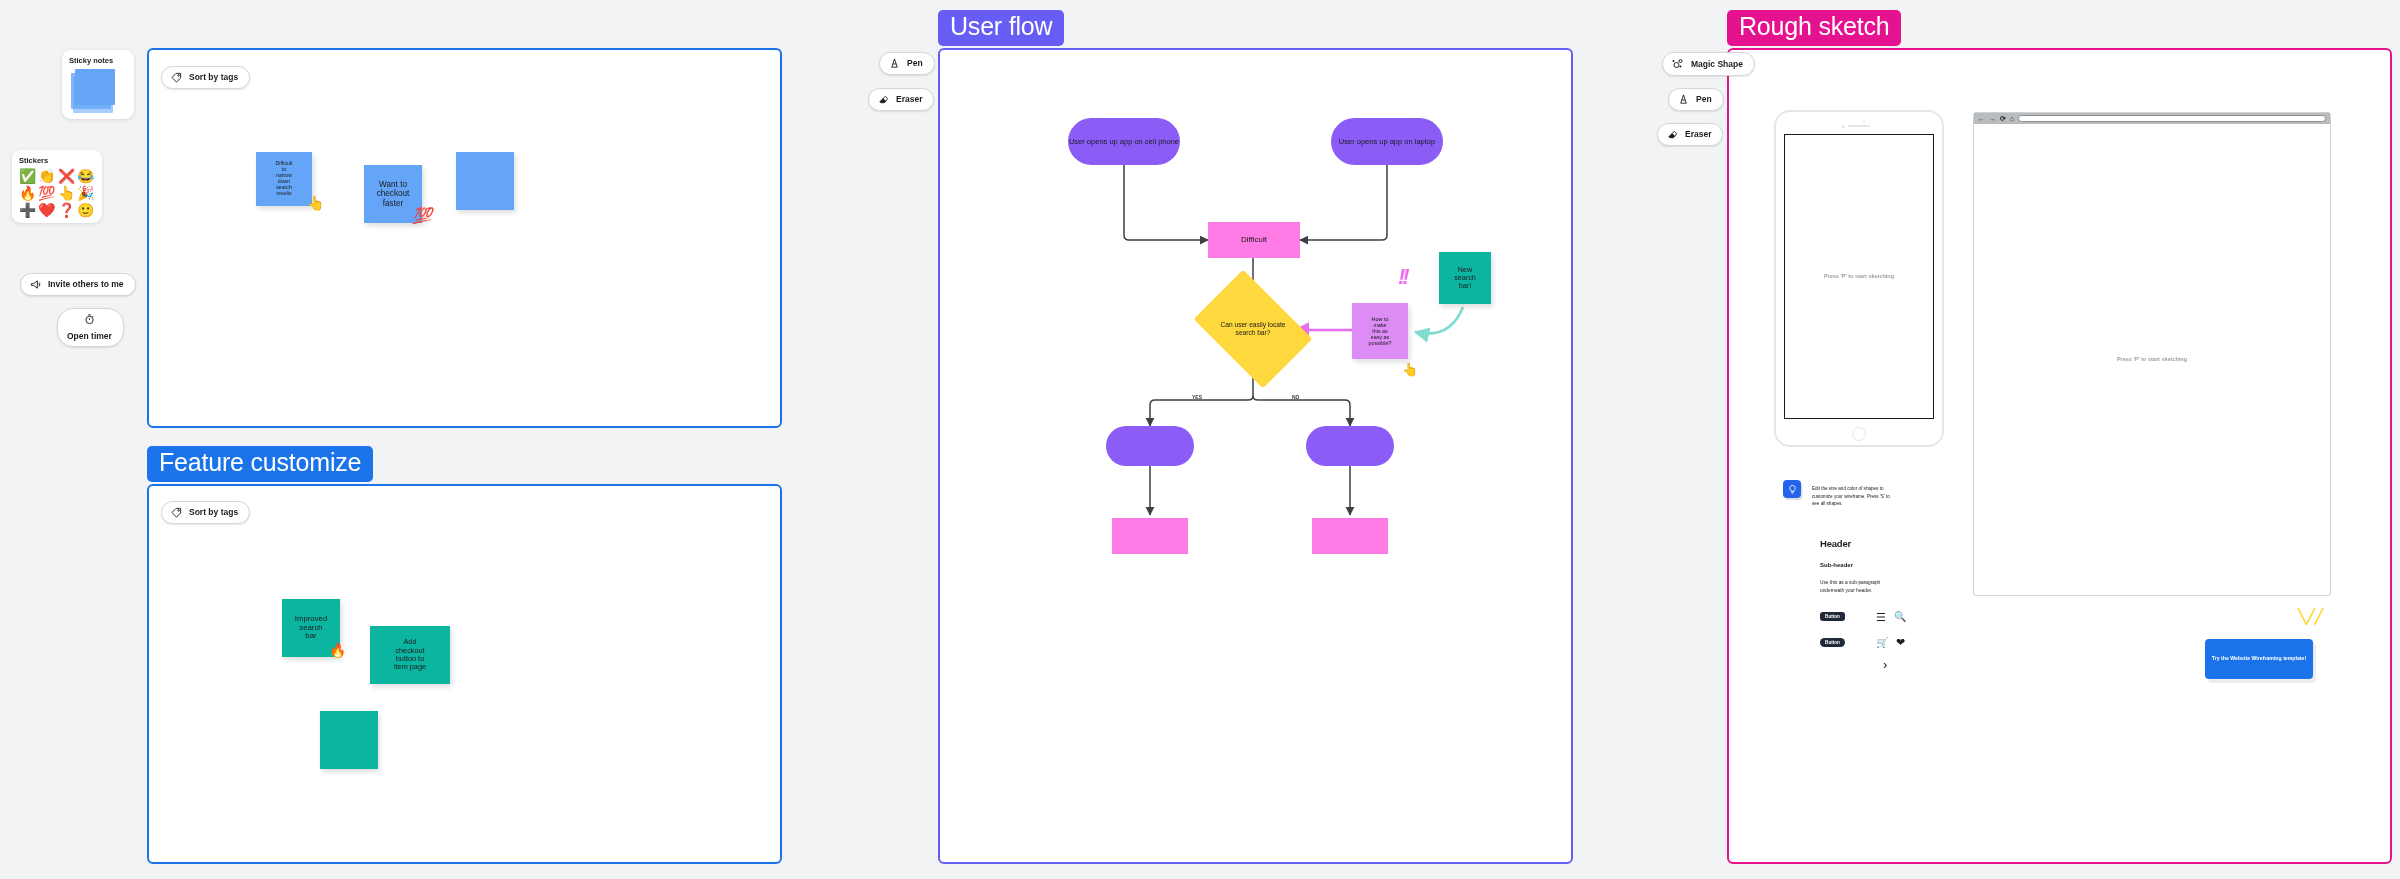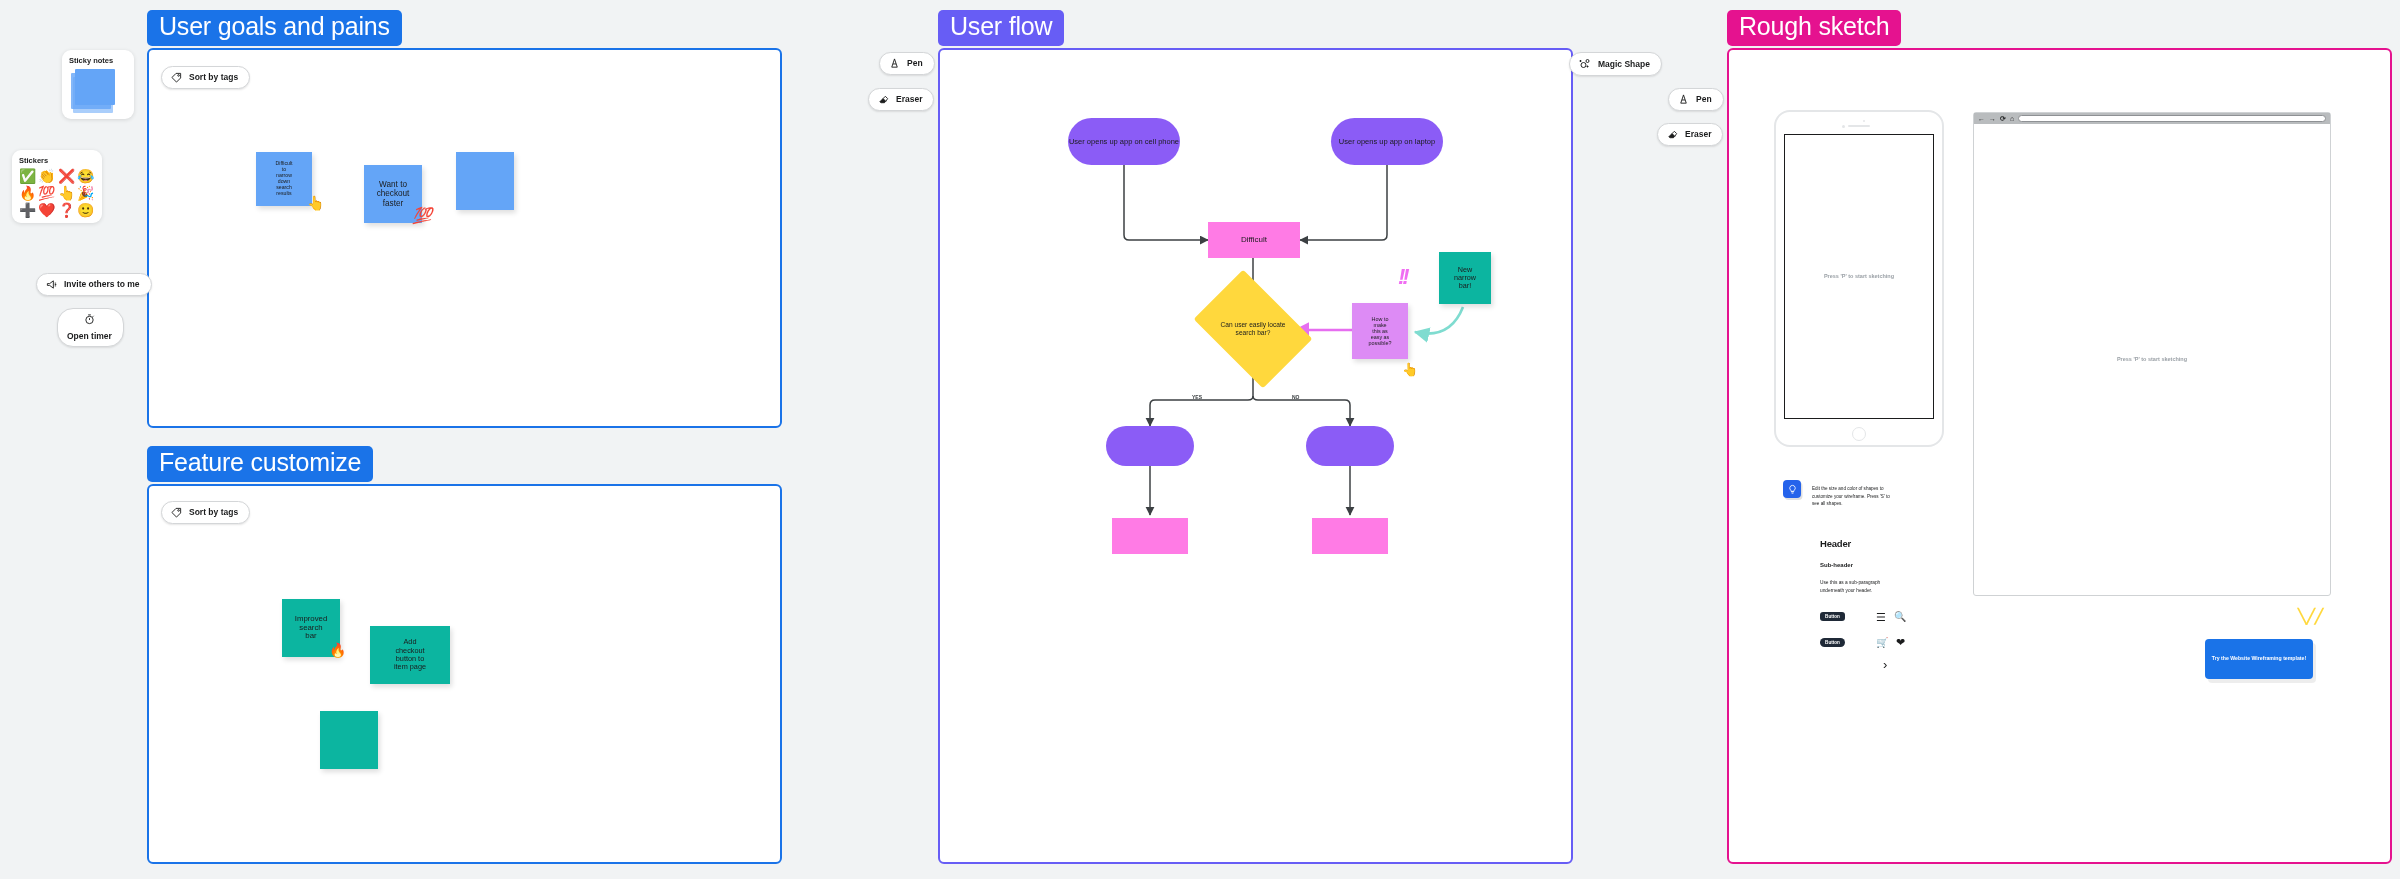--- a/index.html
+++ b/index.html
@@ -188,21 +188,20 @@
     border-radius:4px; font-size:5.2px; font-weight:bold;
     display:flex; align-items:center; justify-content:center; text-align:center;
     line-height:1.5; box-shadow: 3px 4px 0 rgba(0,0,0,.07);
   }
 </style>
 </head>
 <body>
 
 <div id="canvas">
 
-  <div class="frame-title" style="left:147px; top:10px; background:#1a73e8;">User goals and pains</div>
   <div class="frame" style="left:147px; top:48px; width:635px; height:380px; border:2.2px solid #1a73e8;"></div>
 
   <div class="chip" style="left:161px; top:66px;">
     <span>
       <svg width="11" height="11" viewBox="0 0 24 24" fill="none" stroke="#1b1c1d" stroke-width="2">
         <path d="M2 12 L11 3 L21 3 L21 13 L12 22 Z"></path>
           <circle cx="16.5" cy="7.5" r="1.8"></circle>
       </svg>
     </span>
     <span>Sort by tags</span>
@@ -254,21 +253,21 @@
       <span>💯</span>
       <span>👆</span>
       <span>🎉</span>
       <span>➕</span>
       <span>❤️</span>
       <span>❓</span>
       <span>🙂</span>
     </div>
   </div>
 
-  <div class="chip" style="left:36px; top:273px;">
+  <div class="chip" style="left:20px; top:273px;">
     <span>
       <svg width="11" height="11" viewBox="0 0 24 24" fill="none" stroke="#1b1c1d" stroke-width="2">
         <path d="M3 10 L3 14 L8 14 L16 20 L16 4 L8 10 Z"></path>
           <path d="M19 9 L22 9 M19 12 L22.5 12 M19 15 L22 15"></path>
       </svg>
     </span>
     <span>Invite others to me</span>
   </div>
 
   <div class="chip" style="left:57px; top:308px;flex-direction:column;">
@@ -352,29 +351,29 @@
     <span class="diamond-shape" style="background:#ffd83d;"></span>
     <span class="diamond-text" style="font-size:6.6px; width:74px; text-align:center;">Can user easily locate search bar?</span>
   </div>
 
   <div class="node oval" style="left:1106px; top:426px; width:88px; height:40px; font-size:7.5px;"></div>
   <div class="node oval" style="left:1306px; top:426px; width:88px; height:40px; font-size:7.5px;"></div>
   <div class="node rect" style="left:1112px; top:518px; width:76px; height:36px; font-size:7.5px;"></div>
   <div class="node rect" style="left:1312px; top:518px; width:76px; height:36px; font-size:7.5px;"></div>
 
   <div class="sticky" style="left:1352px; top:303px; width:56px; height:56px; background:#dd8bf5; font-size:5.4px;">How to make this as easy as possible?</div>
-  <div class="sticky" style="left:1439px; top:252px; width:52px; height:52px; background:#0cb5a0; font-size:7.2px;">New narrow bar!</div>
+  <div class="sticky" style="left:1439px; top:252px; width:52px; height:52px; background:#0cb5a0; font-size:7.2px;">New search bar!</div>
 
   <div class="mark" style="left:1398px; top:266px; font-size:22px; color:#f06ef2; font-weight:bold; font-style:italic; letter-spacing:-3px;">!!</div>
   <div class="mark" style="left:1402px; top:363px; font-size:13px;">👆</div>
 
   <div class="frame-title" style="left:1727px; top:10px; background:#e5128f;">Rough sketch</div>
   <div class="frame" style="left:1727px; top:48px; width:665px; height:816px; border:2.2px solid #e5128f;"></div>
 
-  <div class="chip" style="left:1569px; top:52px;">
+  <div class="chip" style="left:1662px; top:52px;">
     <span>
       <svg width="12" height="12" viewBox="0 0 24 24" fill="none" stroke="#1b1c1d" stroke-width="1.9">
         <circle cx="9" cy="14" r="5"></circle>
           <circle cx="17" cy="6" r="3"></circle>
         <path d="M3 4 L3 8 M1 6 L5 6"></path>
           <circle cx="17" cy="17" r="1.2" fill="#1b1c1d"></circle>
       </svg>
     </span>
     <span>Magic Shape</span>
   </div>

